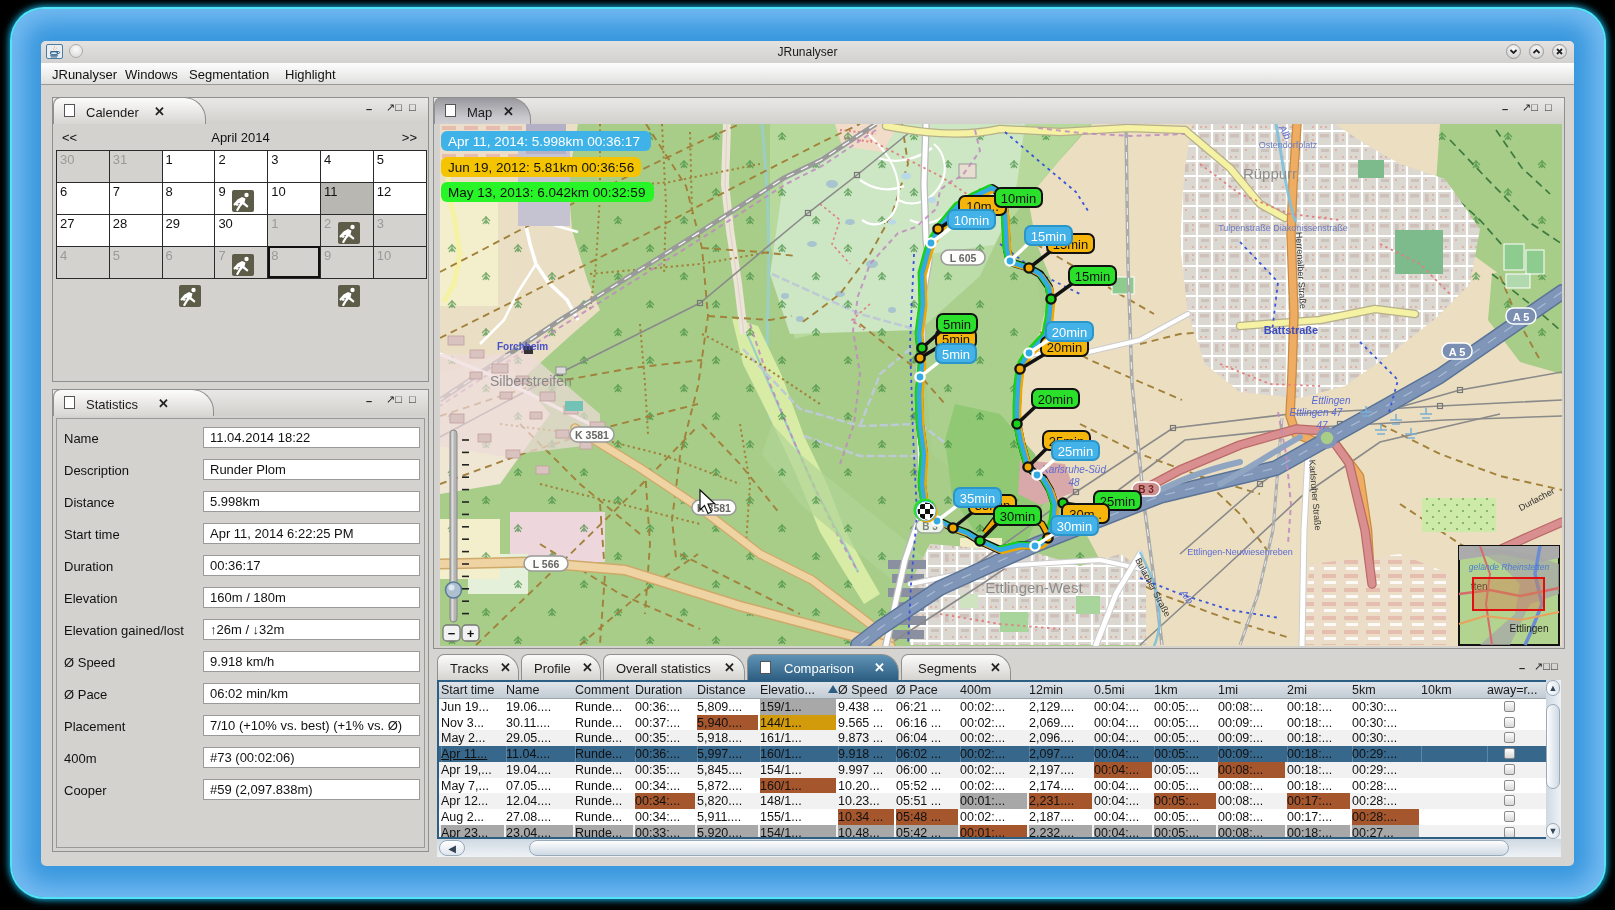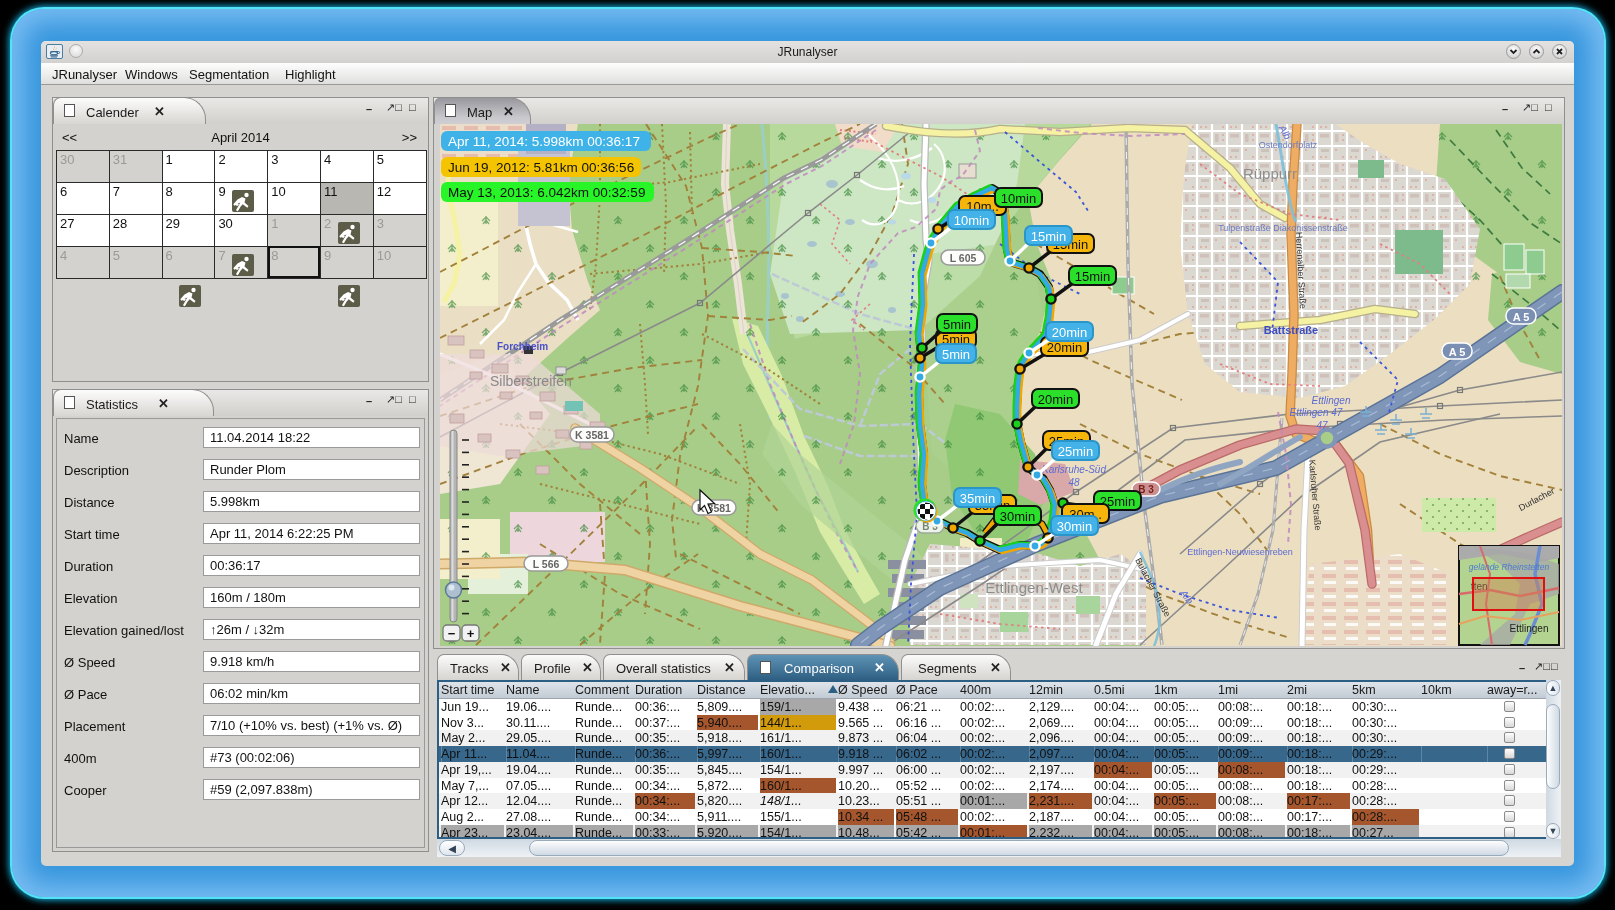--- a/index.html
+++ b/index.html
@@ -770,21 +770,21 @@
 <span class="tcell" style="left:655px;width:58px;">00:04:...</span>
 <span class="tcell" style="left:715px;width:62px;">00:05:...</span>
 <span class="tcell" style="left:779px;width:67px;">00:09:...</span>
 <span class="tcell" style="left:848px;width:63px;">00:18:...</span>
 <span class="tcell" style="left:913px;width:67px;">00:30:...</span>
 <span class="tcell" style="left:982px;width:64px;"></span>
 <span class="tcell" style="left:1048px;width:70px;"></span>
 <span class="cb"></span>
 </div>
 <div class="thr sel" style="top:64.1px;">
-<span class="tcell" style="left:2px;width:63px;">Apr 11...</span>
+<span class="tcell" style="left:2px;width:63px;text-decoration:underline;">Apr 11...</span>
 <span class="tcell" style="left:67px;width:67px;">11.04....</span>
 <span class="tcell" style="left:136px;width:58px;">Runde...</span>
 <span class="tcell" style="left:196px;width:60px;">00:36:...</span>
 <span class="tcell" style="left:258px;width:61px;">5,997....</span>
 <span class="tcell" style="left:321px;width:76px;">160/1...</span>
 <span class="tcell" style="left:399px;width:56px;">9.918 ...</span>
 <span class="tcell" style="left:457px;width:62px;">06:02 ...</span>
 <span class="tcell" style="left:521px;width:67px;">00:02:...</span>
 <span class="tcell" style="left:590px;width:63px;">2,097....</span>
 <span class="tcell" style="left:655px;width:58px;">00:04:...</span>
@@ -835,21 +835,21 @@
 <span class="tcell" style="left:982px;width:64px;"></span>
 <span class="tcell" style="left:1048px;width:70px;"></span>
 <span class="cb"></span>
 </div>
 <div class="thr odd" style="top:111.2px;">
 <span class="tcell" style="left:2px;width:63px;">Apr 12...</span>
 <span class="tcell" style="left:67px;width:67px;">12.04....</span>
 <span class="tcell" style="left:136px;width:58px;">Runde...</span>
 <span class="tcell" style="left:196px;width:60px;background:#a5562d;">00:34:...</span>
 <span class="tcell" style="left:258px;width:61px;">5,820....</span>
-<span class="tcell" style="left:321px;width:76px;font-style:italic;">148/1...</span>
+<span class="tcell" style="left:321px;width:76px;">148/1...</span>
 <span class="tcell" style="left:399px;width:56px;">10.23...</span>
 <span class="tcell" style="left:457px;width:62px;">05:51 ...</span>
 <span class="tcell" style="left:521px;width:67px;background:#a8a8a8;">00:01:...</span>
 <span class="tcell" style="left:590px;width:63px;background:#a5562d;">2,231....</span>
 <span class="tcell" style="left:655px;width:58px;">00:04:...</span>
 <span class="tcell" style="left:715px;width:62px;background:#a5562d;">00:05:...</span>
 <span class="tcell" style="left:779px;width:67px;">00:08:...</span>
 <span class="tcell" style="left:848px;width:63px;background:#a5562d;">00:17:...</span>
 <span class="tcell" style="left:913px;width:67px;">00:28:...</span>
 <span class="tcell" style="left:982px;width:64px;"></span>

